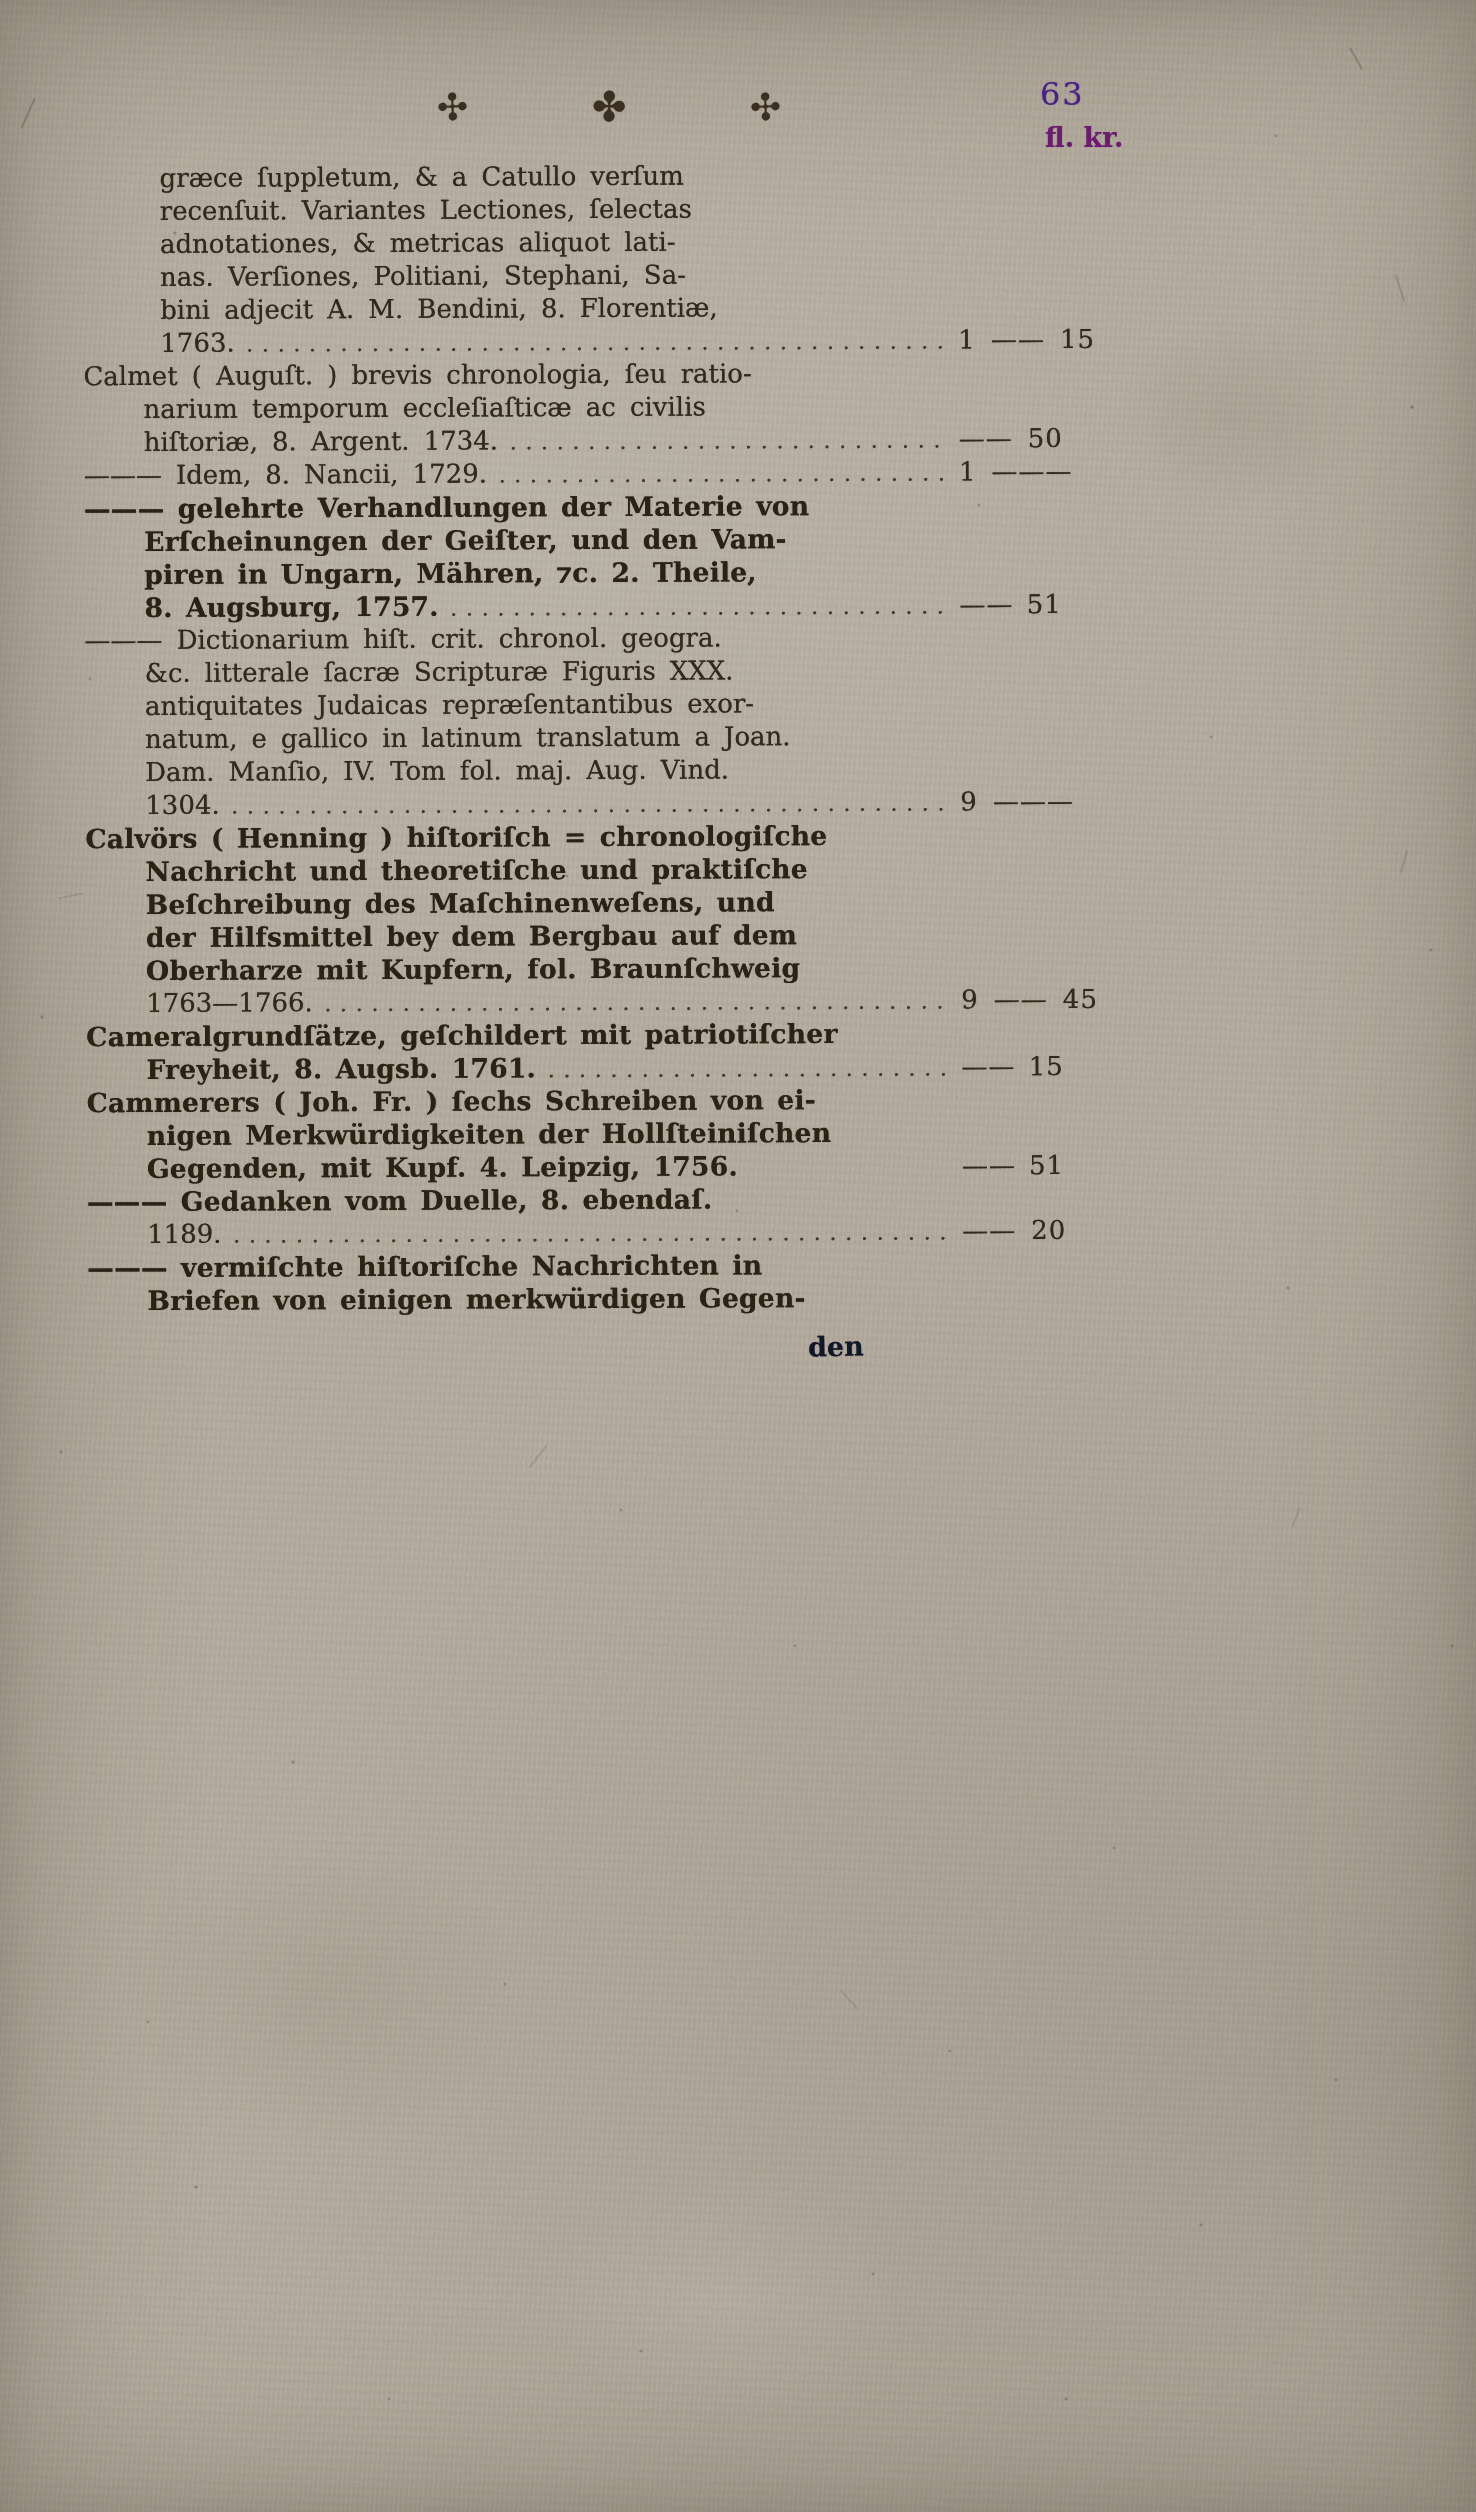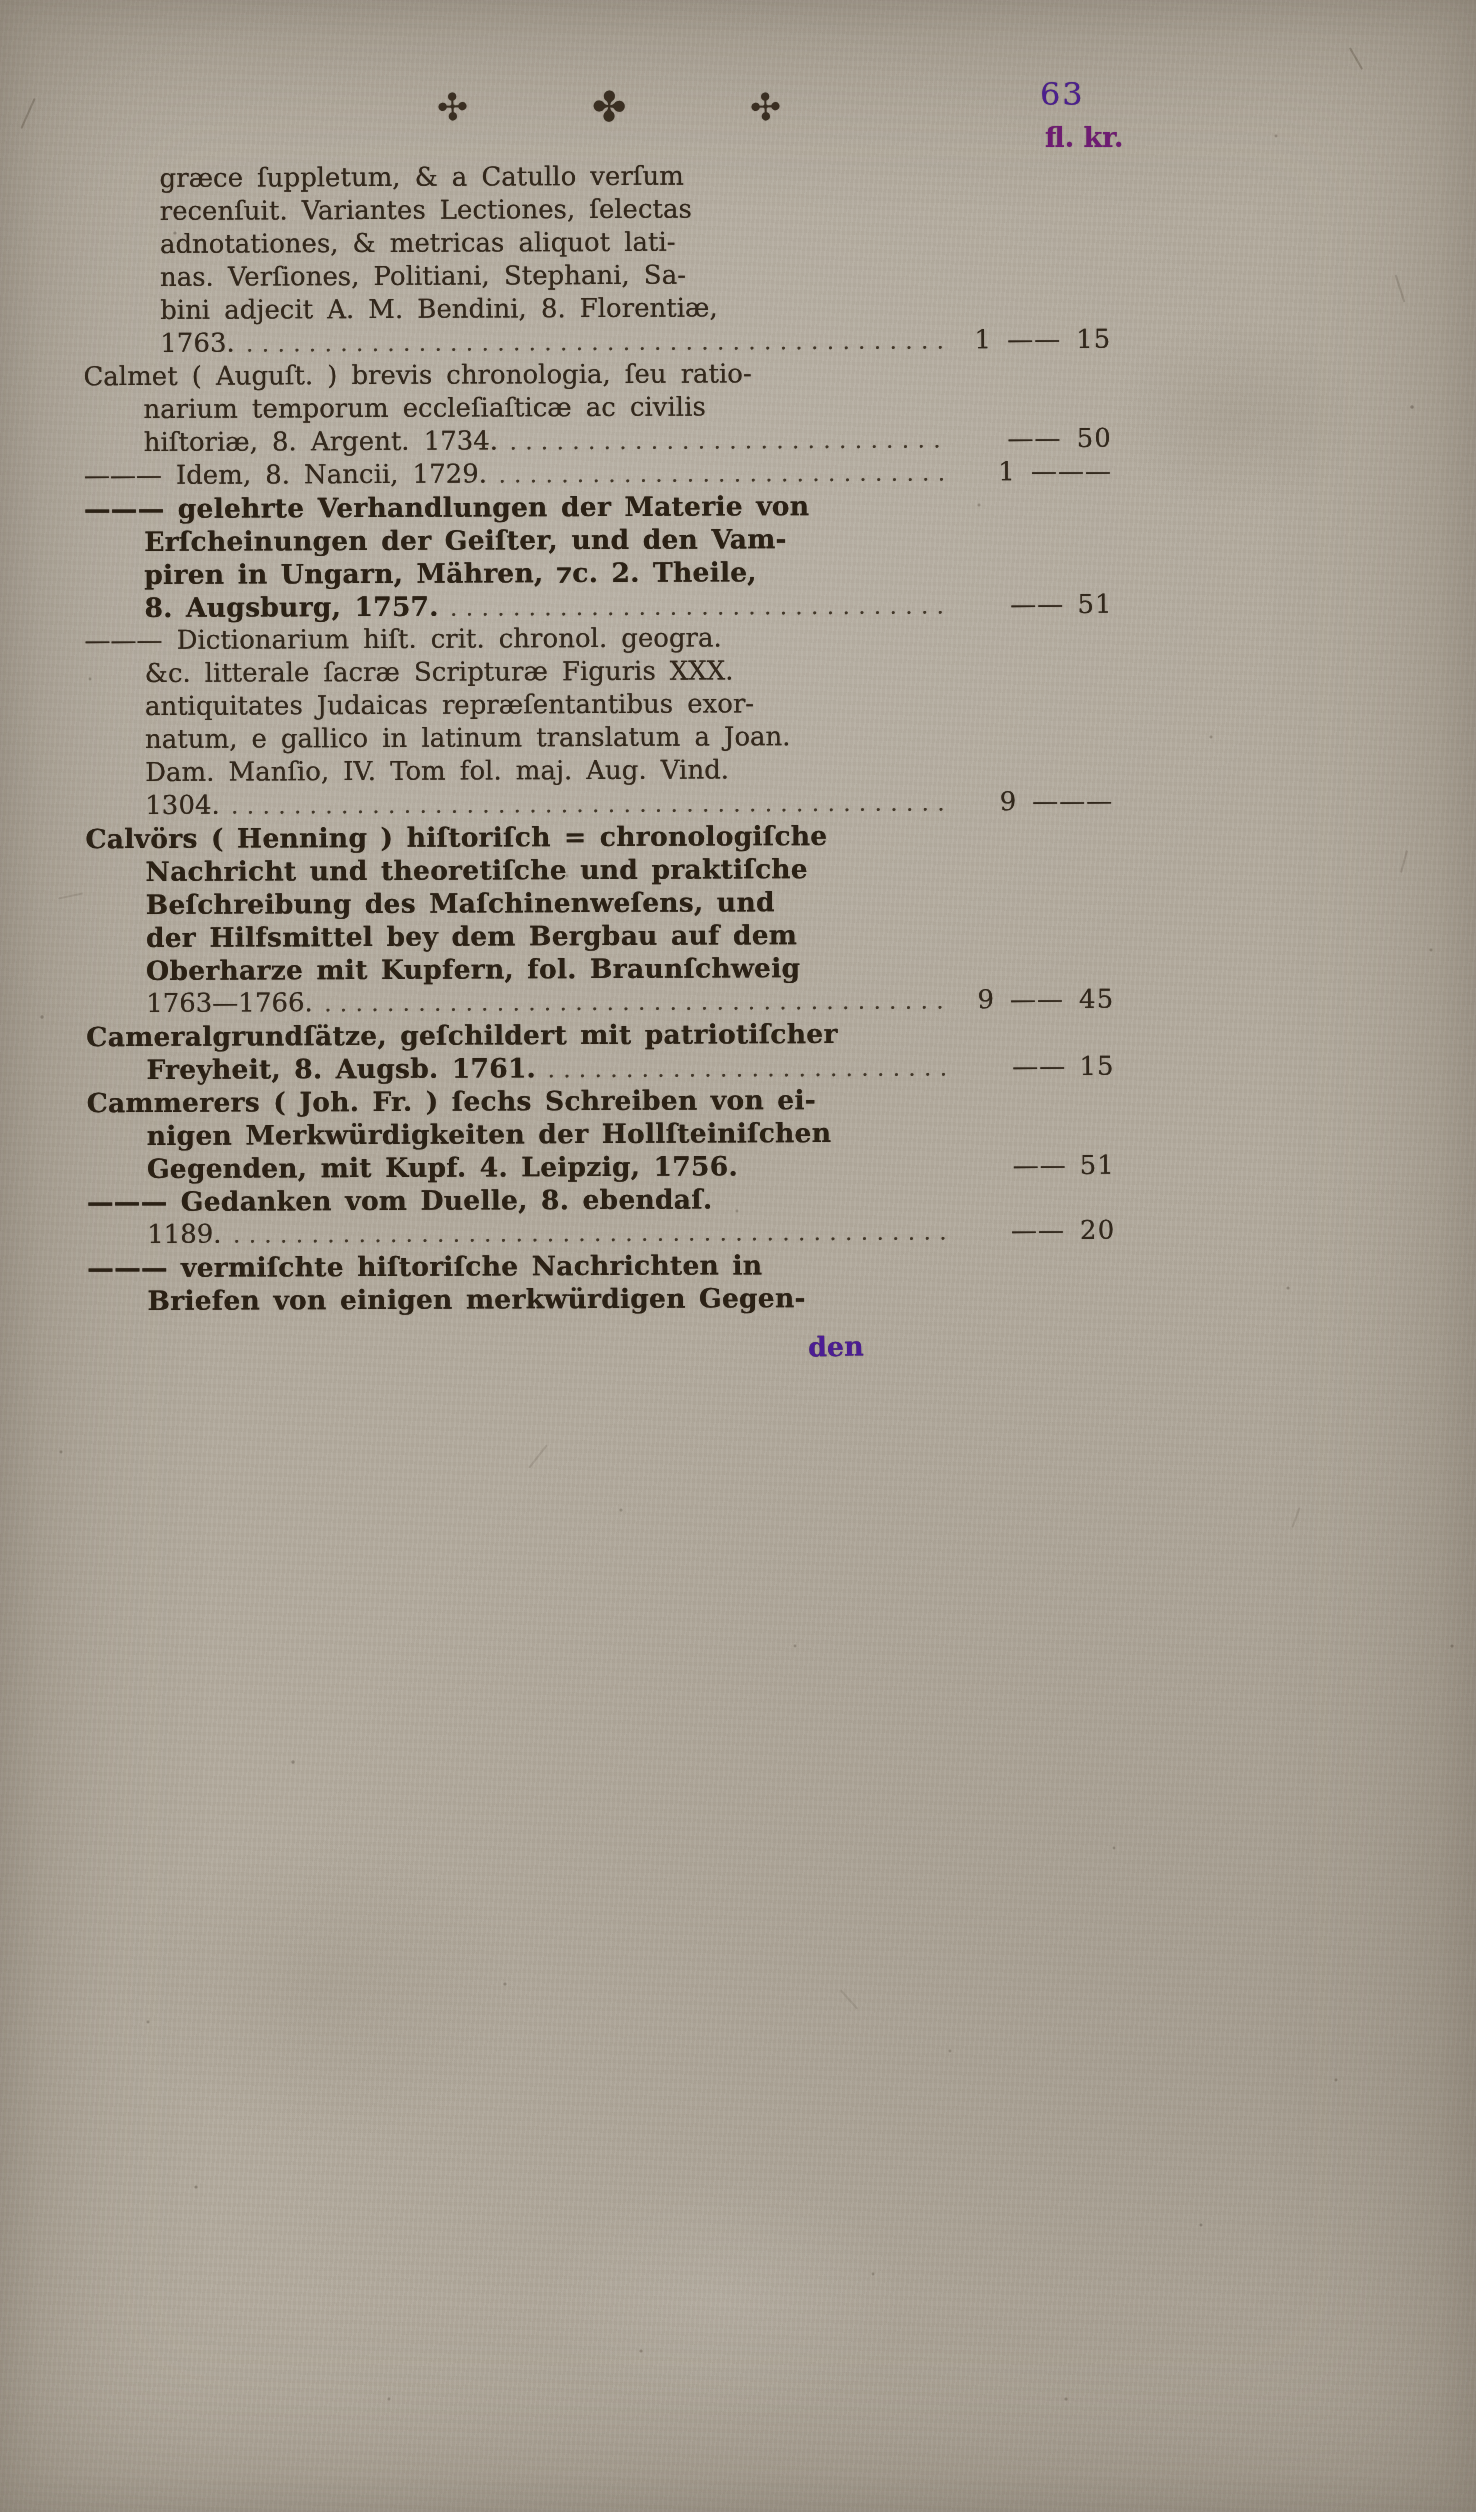--- a/index.html
+++ b/index.html
@@ -54,27 +54,27 @@
   .ind0{padding-left:0;}
   .ind1{padding-left:60px;}
   .ind2{padding-left:77px;}
   .leader{
     flex:1 1 auto;overflow:hidden;white-space:nowrap;
     font-size:22px;letter-spacing:8.7px;color:#413627;
     margin:0 9.7px 0 11.6px;font-weight:normal;
   }
   .spacer{flex:1 1 auto;}
   .price{
-    flex:0 0 153px;text-align:right;
+    flex:0 0 153px;text-align:left;
     font-size:26px;font-weight:normal;color:#32281c;
     letter-spacing:1px;
   }
   .catchword{
     position:absolute;left:808px;top:1331px;
-    font-size:27px;font-weight:bold;color:#4c1d95;
+    font-size:27px;font-weight:bold;color:#0f172a;
     text-shadow:0 0 0.7px rgba(40,30,20,0.75);
     transform:rotate(-1deg);
   }
   
   .specks{
     position:absolute;top:0;left:0;width:1.9px;height:1.9px;border-radius:50%;
     background:transparent;pointer-events:none;
     box-shadow:
       174px 232px 0 0.6px rgba(70,60,48,.35),
       1275px 135px 0 0.4px rgba(70,60,48,.3),

